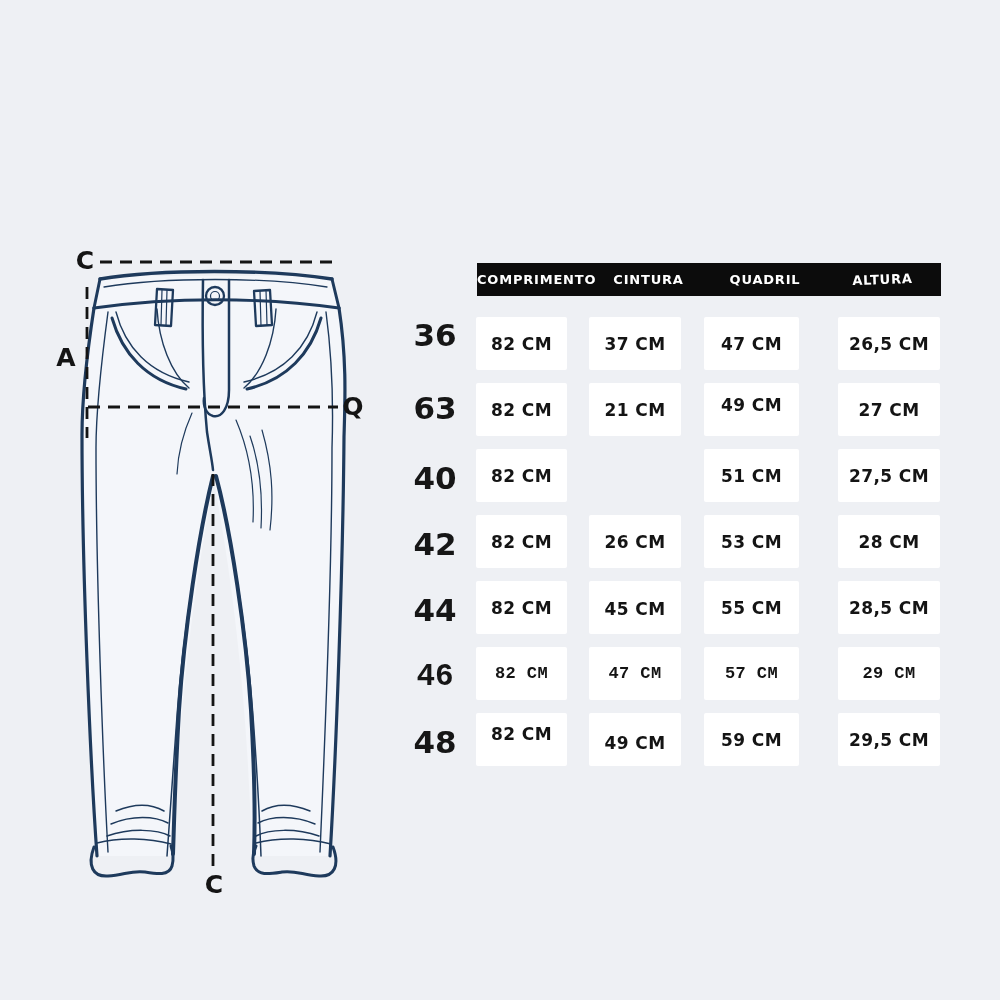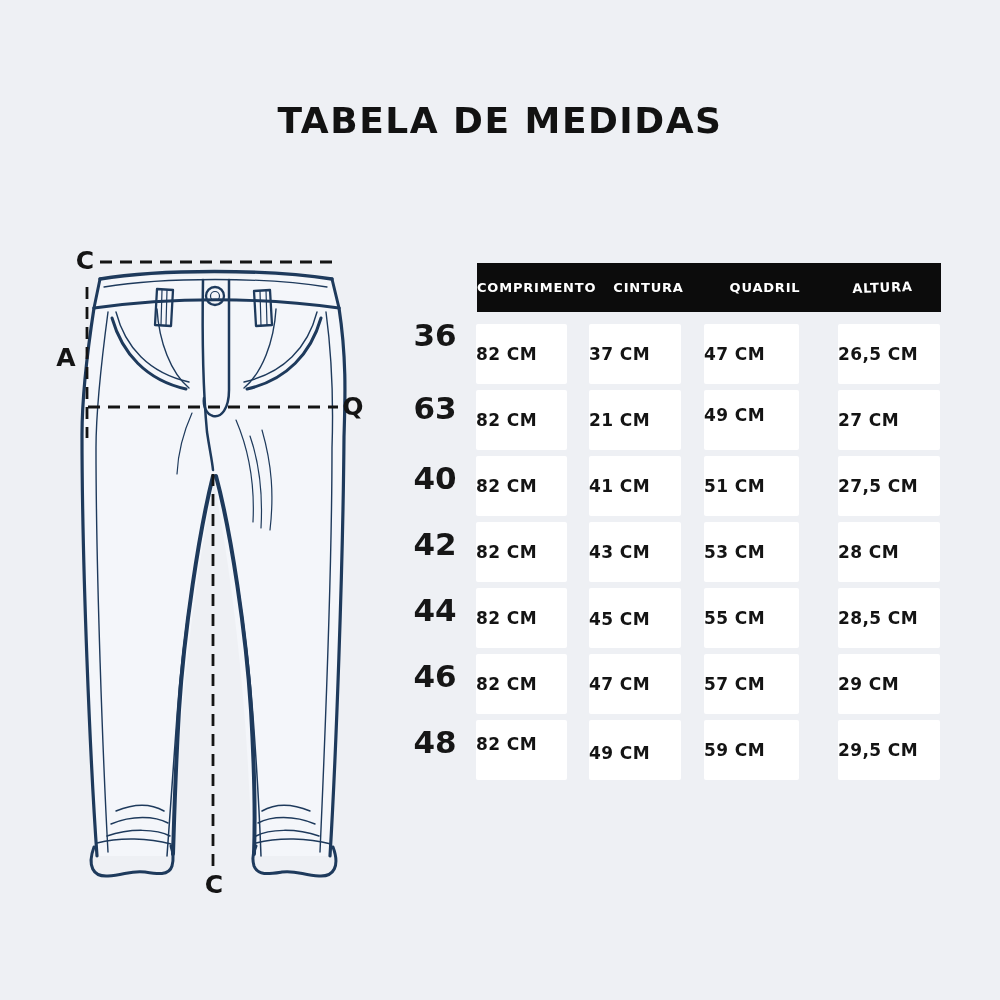--- a/index.html
+++ b/index.html
@@ -20,58 +20,57 @@
   .pants-svg{position:absolute;left:40px;top:230px;color:var(--illustration-line);}
   .anno{position:absolute;width:24px;height:30px;text-align:center;line-height:30px;
     font-size:25px;font-weight:bold;color:var(--annotation);}
   .anno-top-c{left:73px;top:246px;}
   .anno-a{left:54px;top:343px;}
   .anno-q{left:341px;top:392px;}
   .anno-bottom-c{left:202px;top:870px;}
 
   
   .size-table{position:absolute;inset:0;}
-  .header-row{position:absolute;left:477px;top:263px;width:464px;height:49px;
+  .header-row{position:absolute;left:477px;top:263px;width:464px;height:33px;
     background:var(--header-bg);display:flex;align-items:center;}
   .header-cell{color:var(--header-text);font-size:13px;font-weight:bold;letter-spacing:0.8px;
     text-align:center;}
   .header-cell.hc-1{width:114px;}
   .header-cell.hc-2{width:115px;}
   .header-cell.hc-3{width:118px;}
   .header-cell.hc-4{width:117px;transform:rotate(-2deg);}
 
   .rows{position:absolute;inset:0;}
   .t-row{position:absolute;left:0;width:1000px;height:60px;}
   .t-row.r-1{top:312px;} .t-row.r-2{top:378px;} .t-row.r-3{top:444px;}
-  .t-row.r-4{top:510px;} .t-row.r-5{top:576px;} .t-row.r-6{top:642px;} .t-row.r-7{top:708px;}
+  .t-row.r-4{top:510px;} .t-row.r-5{top:576px;} .t-row.r-6{top:642px;font-family:Liberation Mono, monospace;} .t-row.r-7{top:708px;}
   .size-label{position:absolute;left:402px;width:66px;height:60px;display:flex;
     align-items:center;justify-content:center;font-size:31px;font-weight:bold;color:#161616;}
   .t-row.r-1 .size-label span{transform:translateY(-7px);}
   .t-row.r-3 .size-label span,.t-row.r-4 .size-label span,
   .t-row.r-5 .size-label span,.t-row.r-6 .size-label span,
   .t-row.r-7 .size-label span{transform:translateY(4px);}
-  .cell{position:absolute;top:12px;height:60px;background:var(--cell-bg);border-radius:2px;
-    display:flex;align-items:center;}
+  .cell{position:absolute;top:5px;height:53px;background:var(--cell-bg);border-radius:2px;
+    display:flex;align-items:center;justify-content:center;}
   .cell .v{font-size:17px;font-weight:bold;letter-spacing:0.4px;color:var(--text);display:inline-block;}
   .col-1{left:476px;width:91px;}
   .col-2{left:589px;width:92px;}
   .col-3{left:704px;width:95px;}
   .col-4{left:838px;width:102px;}
   
   .t-row.r-2 .col-3 .v{transform:translateY(-5px);}
   .t-row.r-5 .col-2 .v{transform:translateY(-5px);margin-top:12px;}
   .t-row.r-7 .col-1 .v{transform:translateY(-6px);}
   .t-row.r-7 .col-2 .v{transform:translateY(3px);}
 </style>
 </head>
 <body>
 
 <div class="canvas">
 
-  <h1 class="page-title">TABELA DE MEDIDAS</h1>
 
   <div class="diagram">
     <svg class="pants-svg" width="340" height="680" viewBox="0 0 340 680" xmlns="http://www.w3.org/2000/svg">
 
       <path fill="#f4f6fa" stroke="none" d="M62,46 L291,46 L299,78 Q306,140 304,205 Q302,420 290,626 L212,626 Q206,420 174,252 Q141,420 133,626 L55,626 Q43,420 42,205 Q41,140 54,78 Z"></path>
 
       <g stroke="currentColor" fill="none" stroke-linecap="round" stroke-linejoin="round">
 
         <path stroke-width="3.4" d="M60,49 C120,39 228,39 292,49"></path>
         <path stroke-width="1.3" d="M64,57 C124,47 226,47 287,57"></path>
@@ -181,39 +180,36 @@
             <span class="v">27 CM</span>
           </div>
       </div>
       <div class="t-row r-3">
         <div class="size-label">
             <span>40</span>
           </div>
         <div class="cell col-1">
             <span class="v">82 CM</span>
           </div>
-        <div class="cell col-2">
-            <span class="v">41 CM</span>
-          </div>
         <div class="cell col-3">
             <span class="v">51 CM</span>
           </div>
         <div class="cell col-4">
             <span class="v">27,5 CM</span>
           </div>
       </div>
       <div class="t-row r-4">
         <div class="size-label">
             <span>42</span>
           </div>
         <div class="cell col-1">
             <span class="v">82 CM</span>
           </div>
         <div class="cell col-2">
-            <span class="v">43 CM</span>
+            <span class="v">26 CM</span>
           </div>
         <div class="cell col-3">
             <span class="v">53 CM</span>
           </div>
         <div class="cell col-4">
             <span class="v">28 CM</span>
           </div>
       </div>
       <div class="t-row r-5">
         <div class="size-label">

